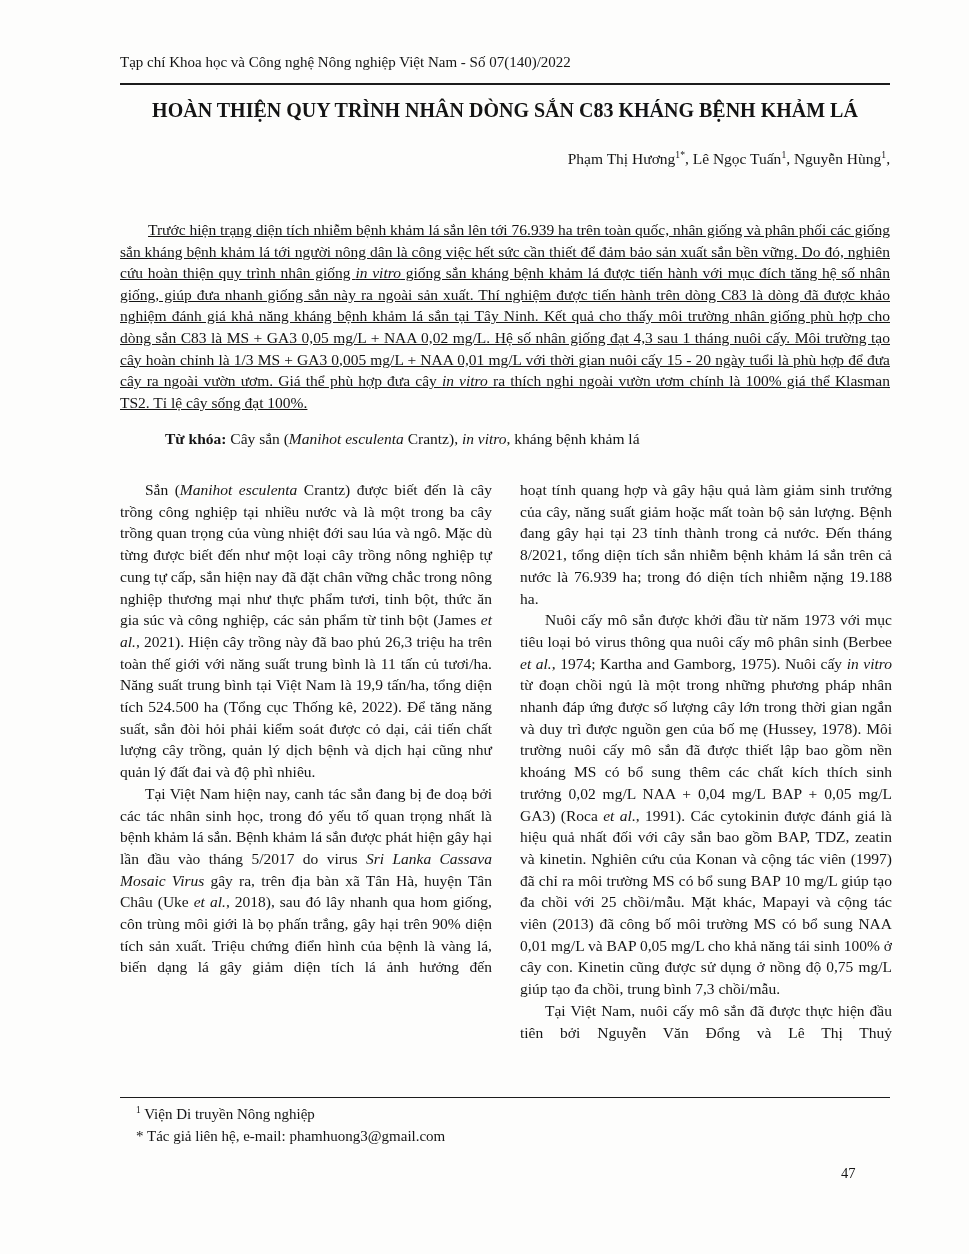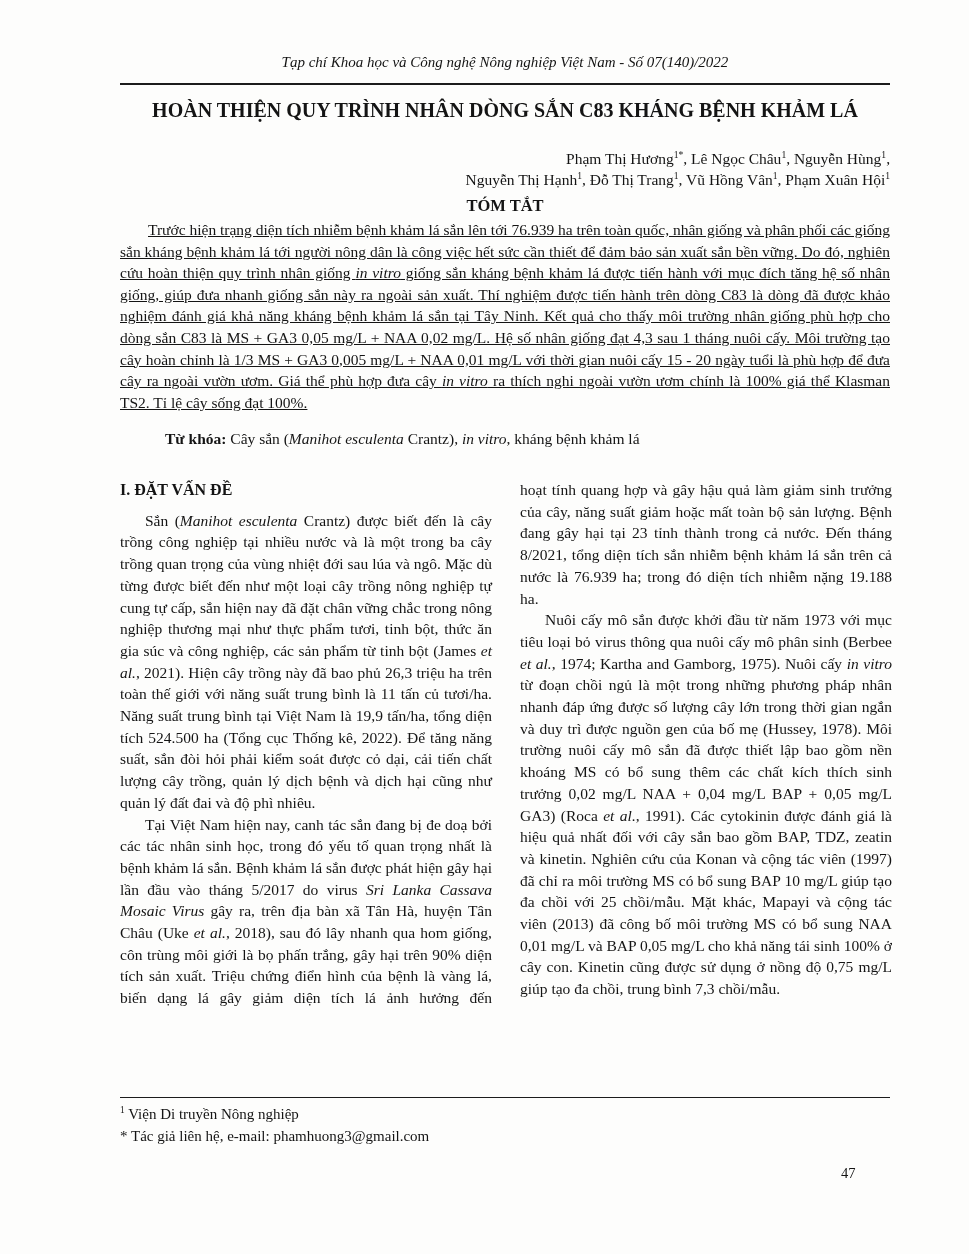--- a/index.html
+++ b/index.html
@@ -8,22 +8,21 @@
     width: 969px;
     height: 1254px;
     background: #fdfdfc;
     font-family: "Liberation Serif", "DejaVu Serif", serif;
     color: #141414;
     overflow: hidden;
   }
   .journal-header {
     position: absolute;
     top: 54px; left: 120px; width: 770px;
-    text-align: center;
-    font-style: italic;
+    text-align: left;
     font-size: 15px;
   }
   .header-rule {
     position: absolute;
     top: 83px; left: 120px; width: 770px;
     border-top: 2px solid #1c1c1c;
   }
   .article-title {
     position: absolute;
     top: 97px; left: 120px; width: 770px;
@@ -86,21 +85,21 @@
   }
   .body-para { margin: 0; text-indent: 25px; }
   .body-para.cont-next { text-align-last: justify; }
   .footnote-rule {
     position: absolute;
     top: 1097px; left: 120px; width: 770px;
     border-top: 1.5px solid #1c1c1c;
   }
   .footnotes {
     position: absolute;
-    top: 1103px; left: 120px; width: 770px;
+    top: 1103px; left: 136px; width: 770px;
     font-size: 15px;
     line-height: 22px;
   }
   .footnotes p { margin: 0; }
   .page-number {
     position: absolute;
     top: 1165px; left: 841px;
     font-size: 14.5px;
   }
 </style>
@@ -110,39 +109,37 @@
 <div class="page">
 
   <div class="journal-header">Tạp chí Khoa học và Công nghệ Nông nghiệp Việt Nam - Số 07(140)/2022</div>
   <div class="header-rule"></div>
 
   <div class="article-title">
     <div>HOÀN THIỆN QUY TRÌNH NHÂN DÒNG SẮN C83 KHÁNG BỆNH KHẢM LÁ</div>
   </div>
 
   <div class="authors">
-    <div><span>Phạm Thị Hương</span><sup>1*</sup><span>, Lê Ngọc Châu</span><sup>1</sup><span>, Nguyễn Hùng</span><sup>1</sup><span>,</span></div>
-    <div><span>Nguyễn Thị Hạnh</span><sup>1</sup><span>, Đỗ Thị Trang</span><sup>1</sup><span>, Vũ Hồng Vân</span><sup>1</sup><span>, Phạm Xuân Hội</span><sup>1</sup></div>
+    <div><span>Phạm Thị Hương</span><sup>1*</sup><span>, Lê Ngọc Tuấn</span><sup>1</sup><span>, Nguyễn Hùng</span><sup>1</sup><span>,</span></div>
   </div>
 
-  <div class="abstract-heading">TÓM TẮT</div>
 
   <p class="abstract-text"><span>Trước hiện trạng diện tích nhiễm bệnh khảm lá sắn lên tới 76.939 ha trên toàn quốc, nhân giống và phân phối các giống sắn kháng bệnh khảm lá tới người nông dân là công việc hết sức cần thiết để đảm bảo sản xuất sắn bền vững. Do đó, nghiên cứu hoàn thiện quy trình nhân giống </span><span style="font-style: italic;">in vitro</span><span> giống sắn kháng bệnh khảm lá được tiến hành với mục đích tăng hệ số nhân giống, giúp đưa nhanh giống sắn này ra ngoài sản xuất. Thí nghiệm được tiến hành trên dòng C83 là dòng đã được khảo nghiệm đánh giá khả năng kháng bệnh khảm lá sắn tại Tây Ninh. Kết quả cho thấy môi trường nhân giống phù hợp cho dòng sắn C83 là MS + GA3 0,05 mg/L + NAA 0,02 mg/L. Hệ số nhân giống đạt 4,3 sau 1 tháng nuôi cấy. Môi trường tạo cây hoàn chỉnh là 1/3 MS + GA3 0,005 mg/L + NAA 0,01 mg/L với thời gian nuôi cấy 15 - 20 ngày tuổi là phù hợp để đưa cây ra ngoài vườn ươm. Giá thể phù hợp đưa cây </span><span style="font-style: italic;">in vitro</span><span> ra thích nghi ngoài vườn ươm chính là 100% giá thể Klasman TS2. Tỉ lệ cây sống đạt 100%.</span></p>
 
   <p class="keywords-line"><span style="font-weight: bold;">Từ khóa: </span><span>Cây sắn (</span><span style="font-style: italic;">Manihot esculenta</span><span> Crantz), </span><span style="font-style: italic;">in vitro</span><span>, kháng bệnh khảm lá</span></p>
 
   <div class="columns">
     <div class="col">
-      <h3 class="section-heading">I. ĐẶT VẤN ĐỀ</h3>
       <p class="body-para"><span>Sắn (</span><span style="font-style: italic;">Manihot esculenta</span><span> Crantz) được biết đến là cây trồng công nghiệp tại nhiều nước và là một trong ba cây trồng quan trọng của vùng nhiệt đới sau lúa và ngô. Mặc dù từng được biết đến như một loại cây trồng nông nghiệp tự cung tự cấp, sắn hiện nay đã đặt chân vững chắc trong nông nghiệp thương mại như thực phẩm tươi, tinh bột, thức ăn gia súc và công nghiệp, các sản phẩm từ tinh bột (James </span><span style="font-style: italic;">et al.</span><span>, 2021). Hiện cây trồng này đã bao phủ 26,3 triệu ha trên toàn thế giới với năng suất trung bình là 11 tấn củ tươi/ha. Năng suất trung bình tại Việt Nam là 19,9 tấn/ha, tổng diện tích 524.500 ha (Tổng cục Thống kê, 2022). Để tăng năng suất, sắn đòi hỏi phải kiểm soát được cỏ dại, cải tiến chất lượng cây trồng, quản lý dịch bệnh và dịch hại cũng như quản lý đất đai và độ phì nhiêu.</span></p>
       <p class="body-para cont-next"><span>Tại Việt Nam hiện nay, canh tác sắn đang bị đe doạ bởi các tác nhân sinh học, trong đó yếu tố quan trọng nhất là bệnh khảm lá sắn. Bệnh khảm lá sắn được phát hiện gây hại lần đầu vào tháng 5/2017 do virus </span><span style="font-style: italic;">Sri Lanka Cassava Mosaic Virus</span><span> gây ra, trên địa bàn xã Tân Hà, huyện Tân Châu (Uke </span><span style="font-style: italic;">et al.</span><span>, 2018), sau đó lây nhanh qua hom giống, côn trùng môi giới là bọ phấn trắng, gây hại trên 90% diện tích sản xuất. Triệu chứng điển hình của bệnh là vàng lá, biến dạng lá gây giảm diện tích lá ảnh hưởng đến</span></p>
     </div>
     <div class="col">
       <p class="body-para" style="text-indent:0;"><span>hoạt tính quang hợp và gây hậu quả làm giảm sinh trưởng của cây, năng suất giảm hoặc mất toàn bộ sản lượng. Bệnh đang gây hại tại 23 tỉnh thành trong cả nước. Đến tháng 8/2021, tổng diện tích sắn nhiễm bệnh khảm lá sắn trên cả nước là 76.939 ha; trong đó diện tích nhiễm nặng 19.188 ha.</span></p>
       <p class="body-para"><span>Nuôi cấy mô sắn được khởi đầu từ năm 1973 với mục tiêu loại bỏ virus thông qua nuôi cấy mô phân sinh (Berbee </span><span style="font-style: italic;">et al.</span><span>, 1974; Kartha and Gamborg, 1975). Nuôi cấy </span><span style="font-style: italic;">in vitro</span><span> từ đoạn chồi ngủ là một trong những phương pháp nhân nhanh đáp ứng được số lượng cây lớn trong thời gian ngắn và duy trì được nguồn gen của bố mẹ (Hussey, 1978). Môi trường nuôi cấy mô sắn đã được thiết lập bao gồm nền khoáng MS có bổ sung thêm các chất kích thích sinh trưởng 0,02 mg/L NAA + 0,04 mg/L BAP + 0,05 mg/L GA3) (Roca </span><span style="font-style: italic;">et al.</span><span>, 1991). Các cytokinin được đánh giá là hiệu quả nhất đối với cây sắn bao gồm BAP, TDZ, zeatin và kinetin. Nghiên cứu của Konan và cộng tác viên (1997) đã chỉ ra môi trường MS có bổ sung BAP 10 mg/L giúp tạo đa chồi với 25 chồi/mẫu. Mặt khác, Mapayi và cộng tác viên (2013) đã công bố môi trường MS có bổ sung NAA 0,01 mg/L và BAP 0,05 mg/L cho khả năng tái sinh 100% ở cây con. Kinetin cũng được sử dụng ở nồng độ 0,75 mg/L giúp tạo đa chồi, trung bình 7,3 chồi/mẫu.</span></p>
+      <p class="body-para cont-next"><span>Tại Việt Nam, nuôi cấy mô sắn đã được thực hiện đầu tiên bởi Nguyễn Văn Đổng và Lê Thị Thuỷ</span></p>
     </div>
   </div>
 
   <div class="footnote-rule"></div>
   <div class="footnotes">
     <p><sup>1</sup><span> Viện Di truyền Nông nghiệp</span></p>
     <p><span>* Tác giả liên hệ, e-mail: phamhuong3@gmail.com</span></p>
   </div>
 
   <div class="page-number">47</div>

